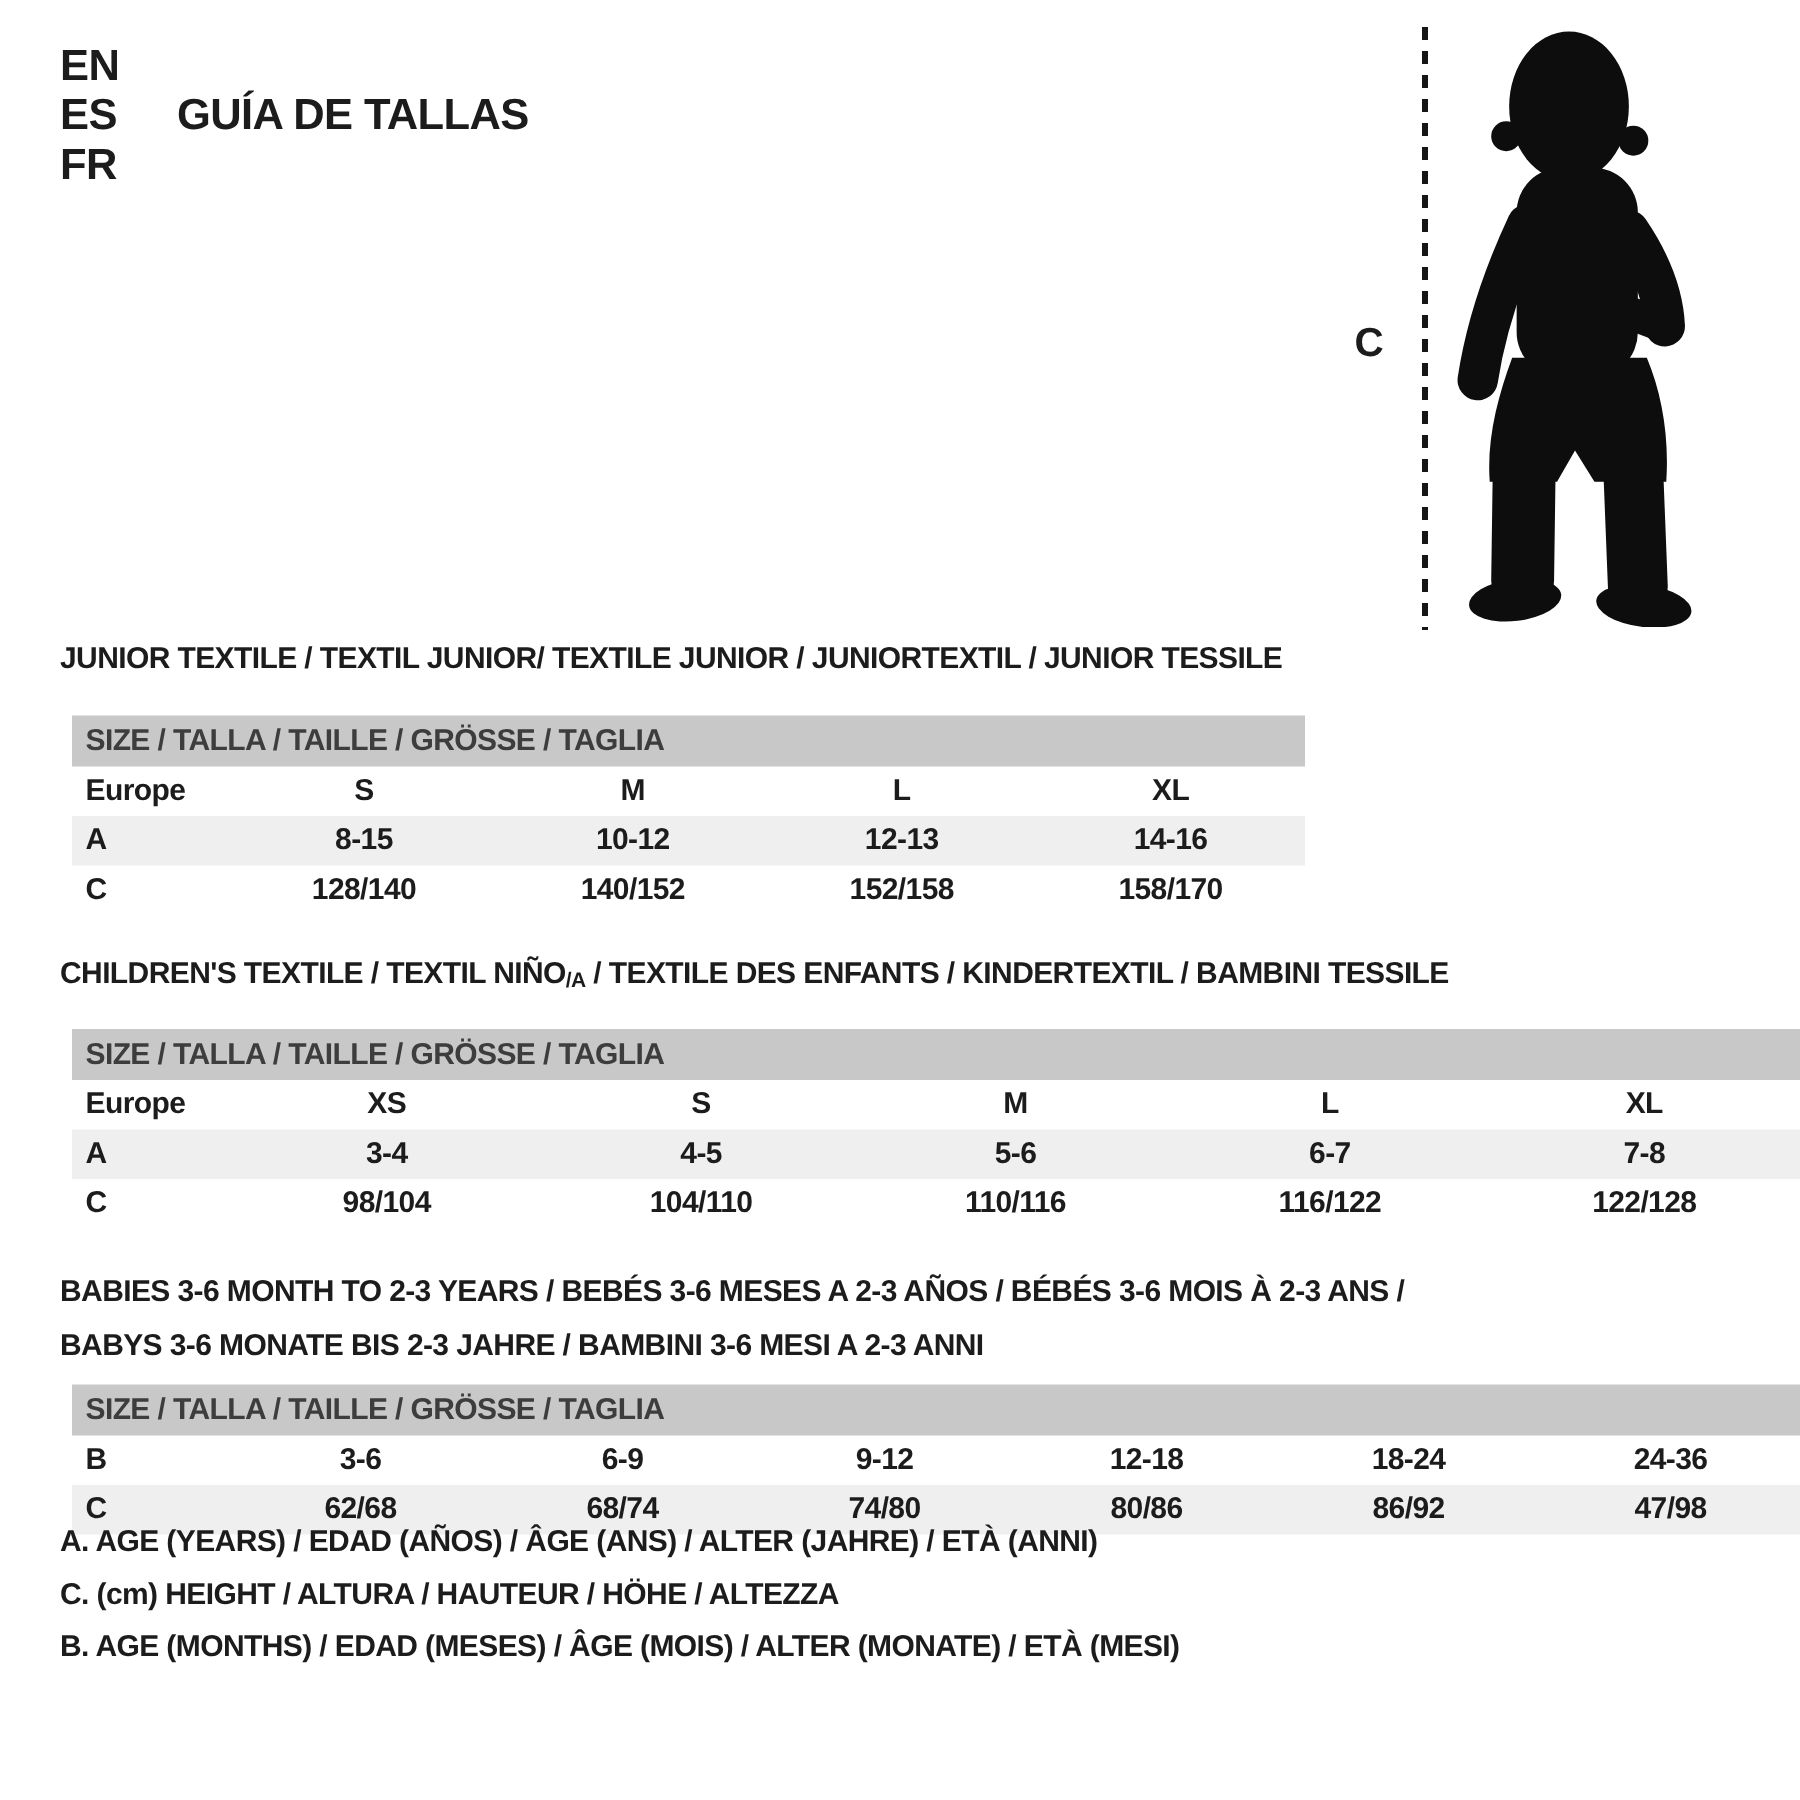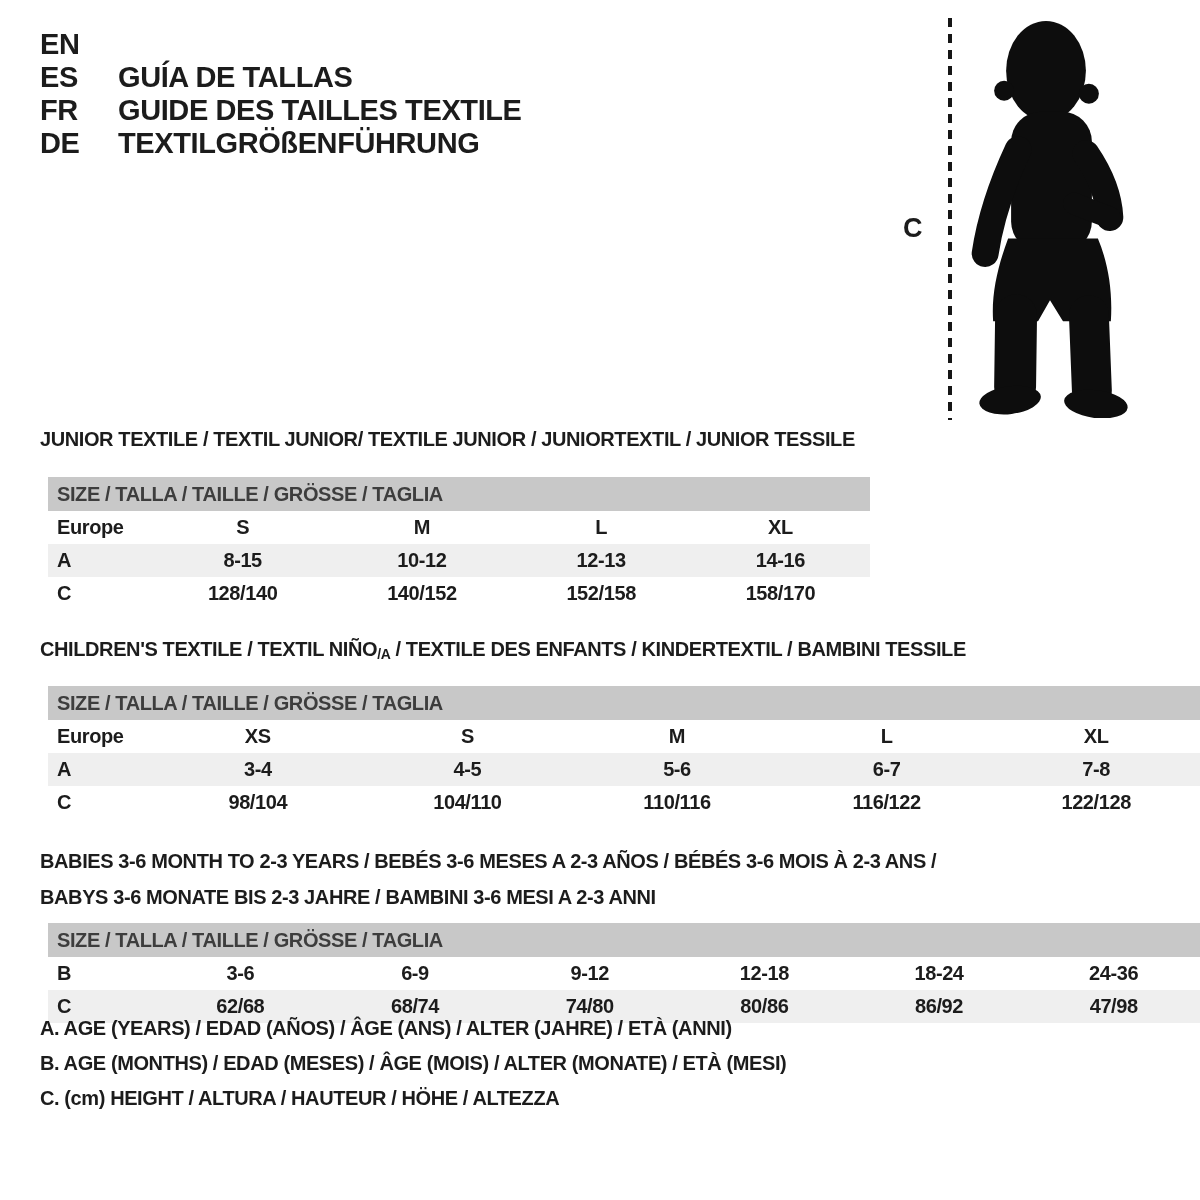--- a/index.html
+++ b/index.html
@@ -43,25 +43,20 @@
   <div class="lang">
     <div class="lang-row">
       <span class="lang-code">EN</span>
     </div>
     <div class="lang-row">
       <span class="lang-code">ES</span>
       <span>GUÍA DE TALLAS</span>
     </div>
     <div class="lang-row">
       <span class="lang-code">FR</span>
-      <span>GUIDE DES TAILLES TEXTILE</span>
-    </div>
-    <div class="lang-row">
-      <span class="lang-code">DE</span>
-      <span>TEXTILGRÖßENFÜHRUNG</span>
     </div>
   </div>
 
   <div class="cmark">C</div>
   <div class="dash"></div>
   <svg class="toddler" viewBox="0 0 186 405" width="186" height="404" aria-hidden="true">
     <g fill="#0d0d0d" stroke="none">
       <ellipse cx="88" cy="57" rx="40" ry="50"></ellipse>
       <circle cx="46" cy="77" r="10"></circle>
       <circle cx="131" cy="80" r="10"></circle>
@@ -159,17 +154,17 @@
       <div class="tcell">68/74</div>
       <div class="tcell">74/80</div>
       <div class="tcell">80/86</div>
       <div class="tcell">86/92</div>
       <div class="tcell">47/98</div>
     </div>
   </div>
 
   <div class="legend">
     <div>A. AGE (YEARS) / EDAD (AÑOS) / ÂGE (ANS) / ALTER (JAHRE) / ETÀ (ANNI)</div>
+    <div>C. (cm) HEIGHT / ALTURA / HAUTEUR / HÖHE / ALTEZZA</div>
     <div>B. AGE (MONTHS) / EDAD (MESES) / ÂGE (MOIS) / ALTER (MONATE) / ETÀ (MESI)</div>
-    <div>C. (cm) HEIGHT / ALTURA / HAUTEUR / HÖHE / ALTEZZA</div>
   </div>
 
 </div>
 
 </body></html>

